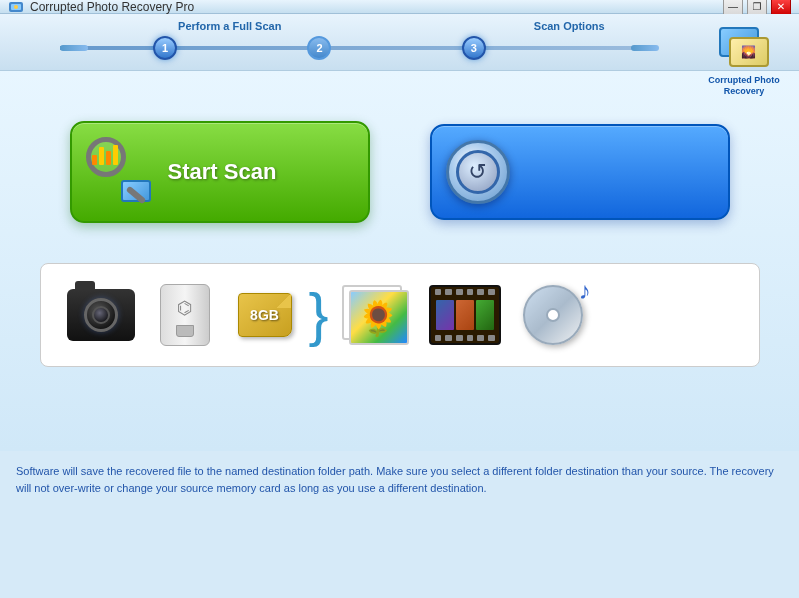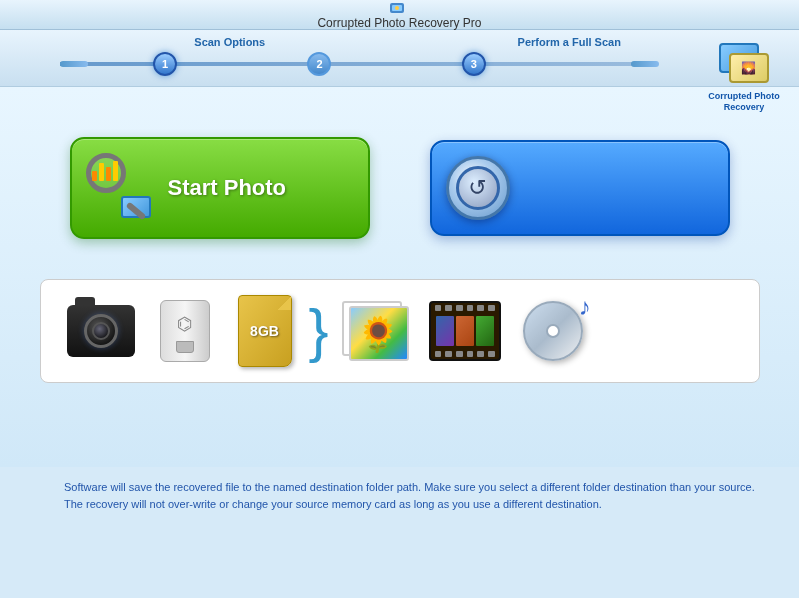--- a/index.html
+++ b/index.html
@@ -9,24 +9,23 @@
       font-family: Arial, sans-serif;
       overflow: hidden;
       background: #d6eaf8;
     }
 
     
     .title-bar {
       display: flex;
       align-items: center;
       background: linear-gradient(to bottom, #e8f4fd, #c5dff0);
-      height: 30px;
+      height: 14px;
       padding: 0 8px;
       border-bottom: 1px solid #a0c0d8;
-      flex-direction: column;
     }
     .title-bar-icon {
       width: 16px;
       height: 16px;
       margin-right: 6px;
     }
     .title-bar-text {
       font-size: 12px;
       color: #333;
       flex: 1;
@@ -270,21 +269,21 @@
       font-size: 18px;
       color: #888;
     }
 
     
     .icon-sd {
       width: 72px; height: 70px;
       display: flex; align-items: center; justify-content: center;
     }
     .sd-card {
-      width: 54px; height: 72px;
+      width: 54px; height: 44px;
       background: linear-gradient(to bottom right, #e8c44a, #c8a020);
       border-radius: 4px 4px 8px 4px;
       border: 1px solid #aa8800;
       display: flex; align-items: center; justify-content: center;
       position: relative;
       box-shadow: 2px 2px 4px rgba(0,0,0,0.3);
     }
     .sd-label {
       font-size: 14px;
       font-weight: bold;
@@ -395,25 +394,24 @@
     .disc-center {
       width: 14px; height: 14px;
       border-radius: 50%;
       background: white;
       border: 2px solid #99aabb;
     }
 
     
     .bottom-text {
       background: #d6eaf8;
-      padding: 12px 28px;
+      padding: 12px 16px;
       font-size: 11px;
       color: #2255aa;
       line-height: 1.5;
-      margin-left: 36px;
     }
 
     .step-bar-container {
       position: relative;
       background: linear-gradient(to bottom, #e8f4fd, #c8dff0);
       padding: 6px 0 10px;
       border-bottom: 1px solid #b0cce0;
     }
   </style>
 </head>
@@ -432,22 +430,22 @@
     <div class="tb-btn">—</div>
     <div class="tb-btn">❐</div>
     <div class="tb-btn close">✕</div>
   </div>
 </div>
 
 <div style="position:relative;">
   <div class="step-bar-container">
 
     <div style="display:flex; justify-content:space-around; margin-bottom:4px; padding:0 60px;">
+      <span class="step-label">Perform a Full Scan</span>
       <span class="step-label">Scan Options</span>
-      <span class="step-label">Perform a Full Scan</span>
     </div>
 
     <div style="position:relative; display:flex; align-items:center; padding:0 60px;">
 
       <div style="position:absolute; left:60px; right:160px; height:4px; background:linear-gradient(to right, #6699cc, #99bbdd); top:50%; transform:translateY(-50%); z-index:0;"></div>
 
       <div style="width:28px; height:6px; background:linear-gradient(to right,#5599cc,#88bbee); border-radius:3px; z-index:1; flex-shrink:0;"></div>
 
       <div style="flex:1; display:flex; justify-content:center; z-index:1;">
         <div class="step-dot active">1</div>
@@ -493,21 +491,21 @@
             <div style="width:5px; height:18px; background:#ffcc00; border-radius:1px;"></div>
             <div style="width:5px; height:14px; background:#ff8800; border-radius:1px;"></div>
             <div style="width:5px; height:20px; background:#ffcc00; border-radius:1px;"></div>
           </div>
 
           <div style="position:absolute; bottom:4px; right:4px; width:22px; height:6px; background:#777; border-radius:3px; transform:rotate(40deg); z-index:2;"></div>
 
           <div style="position:absolute; bottom:0; right:0; width:30px; height:22px; background:linear-gradient(135deg, #88ccff, #4499dd); border:2px solid #2277bb; border-radius:3px; z-index:1;"></div>
         </div>
       </div>
-      <span class="btn-label">Start Photo</span>
+      <span class="btn-label">Start Scan</span>
     </button>
 
     <button class="btn-resume">
       <div class="time-machine-icon">
         <div class="time-machine-inner">
           <div class="time-machine-arrow">↺</div>
         </div>
       </div>
     </button>
   </div>

